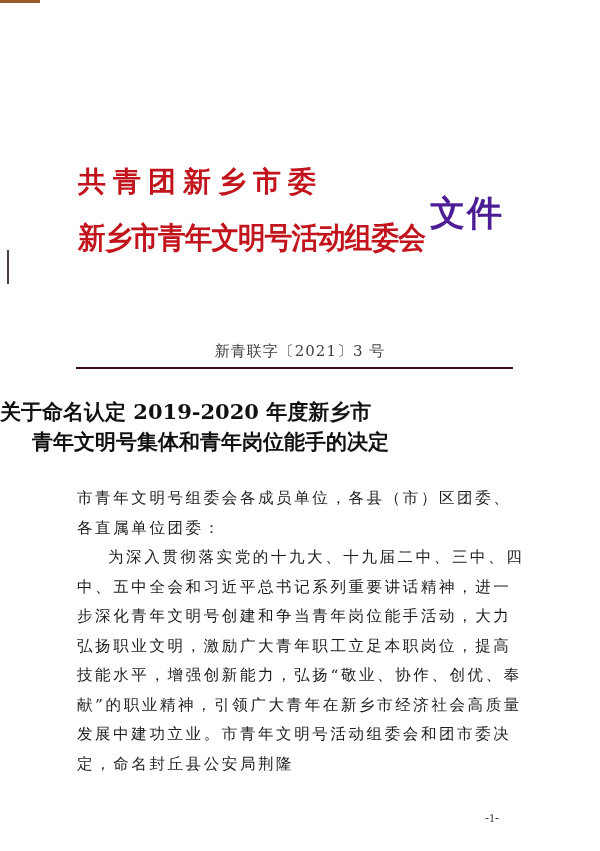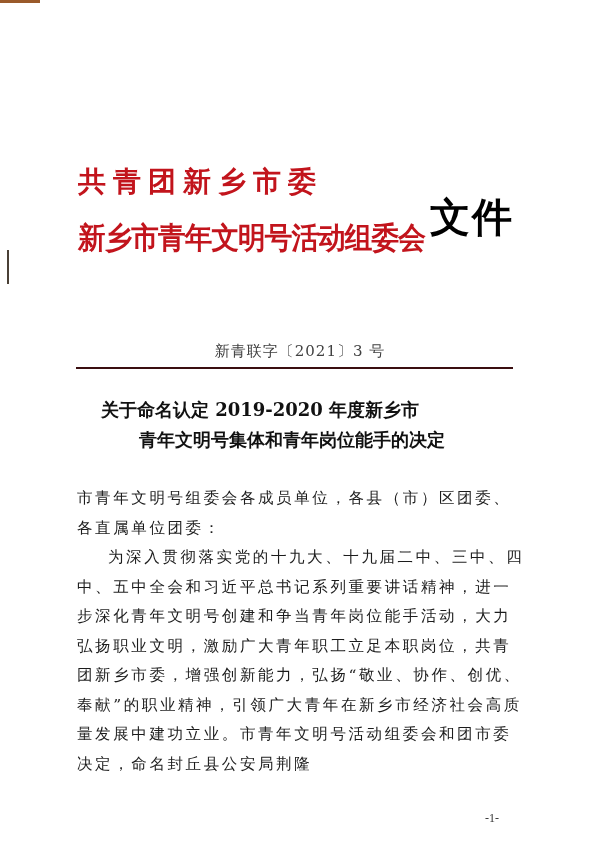--- a/index.html
+++ b/index.html
@@ -6,26 +6,26 @@
   body {
     width: 600px; height: 851px; background: #ffffff; position: relative; overflow: hidden;
     font-family: "DejaVu Serif", "Liberation Serif", serif; color: #1a1a1a;
   }
   .corner-mark { position: absolute; left: 0; top: 0; width: 40px; height: 3px; background: #9a5a2a; }
   .margin-mark { position: absolute; left: 7px; top: 250px; width: 2px; height: 34px; background: #4a4036; }
 
   .header-org { position: absolute; color: #c2141c; font-weight: bold; white-space: nowrap; }
   .org1 { left: 78px; top: 163px; font-size: 28px; letter-spacing: 7px; }
   .org2 { left: 78px; top: 218px; font-size: 30px; letter-spacing: -1px; transform: scaleX(0.92); transform-origin: left top; }
-  .doctype { position: absolute; left: 430px; top: 190px; font-size: 40px; color: #000000; font-weight: bold; letter-spacing: 2px; }
+  .doctype { position: absolute; left: 430px; top: 190px; font-size: 35px; color: #4c1d95; font-weight: bold; letter-spacing: 2px; }
 
   .docnum { position: absolute; left: 0; width: 600px; top: 342px; text-align: center; font-size: 15px; letter-spacing: 1px; color: #404040; }
   .red-rule { position: absolute; left: 76px; top: 367px; width: 437px; height: 2px; background: #3a0e10; }
 
-  .title { position: absolute; left: 0; width: 520px; text-align: center; font-size: 18px; font-weight: bold; color: #111; }
+  .title { position: absolute; left: 0; width: 520px; text-align: left; font-size: 21px; font-weight: bold; color: #111; }
   .t1 { top: 398px; }
   .t2 { top: 428px; margin-left: 32px; }
 
   .body-text { position: absolute; left: 77px; width: 450px; font-size: 15.5px; line-height: 29.5px; color: #1c1c1c; letter-spacing: 2.6px; }
   .salutation { top: 484px; }
   .para { top: 543px; text-indent: 2em; }
 
   .page-num { position: absolute; left: 485px; top: 811px; font-size: 12px; font-family: "Liberation Serif", serif; color: #333; }
 </style>
 </head>
@@ -38,15 +38,15 @@
 <div class="header-org org2">新乡市青年文明号活动组委会</div>
 <div class="doctype">文件</div>
 
 <div class="docnum">新青联字〔2021〕3 号</div>
 <div class="red-rule"></div>
 
 <div class="title t1">关于命名认定 2019-2020 年度新乡市</div>
 <div class="title t2">青年文明号集体和青年岗位能手的决定</div>
 
 <div class="body-text salutation">市青年文明号组委会各成员单位，各县（市）区团委、各直属单位团委：</div>
-<div class="body-text para">为深入贯彻落实党的十九大、十九届二中、三中、四中、五中全会和习近平总书记系列重要讲话精神，进一步深化青年文明号创建和争当青年岗位能手活动，大力弘扬职业文明，激励广大青年职工立足本职岗位，共青团新乡市委，增强创新能力，弘扬“敬业、协作、创优、奉献”的职业精神，引领广大青年在新乡市经济社会高质量发展中建功立业。市青年文明号活动组委会和团市委决定，命名封丘县公安局荆隆</div>
+<div class="body-text para">为深入贯彻落实党的十九大、十九届二中、三中、四中、五中全会和习近平总书记系列重要讲话精神，进一步深化青年文明号创建和争当青年岗位能手活动，大力弘扬职业文明，激励广大青年职工立足本职岗位，提高技能水平，增强创新能力，弘扬“敬业、协作、创优、奉献”的职业精神，引领广大青年在新乡市经济社会高质量发展中建功立业。市青年文明号活动组委会和团市委决定，命名封丘县公安局荆隆</div>
 
 <div class="page-num">-1-</div>
 
 </body></html>

